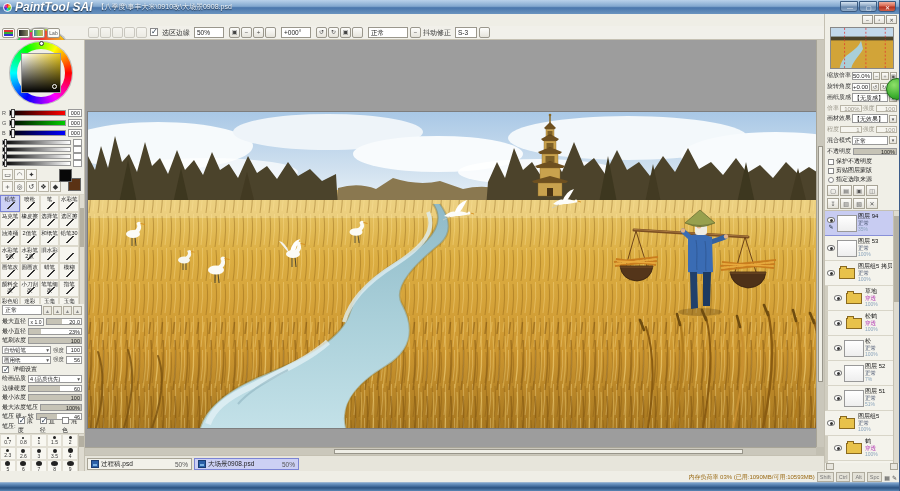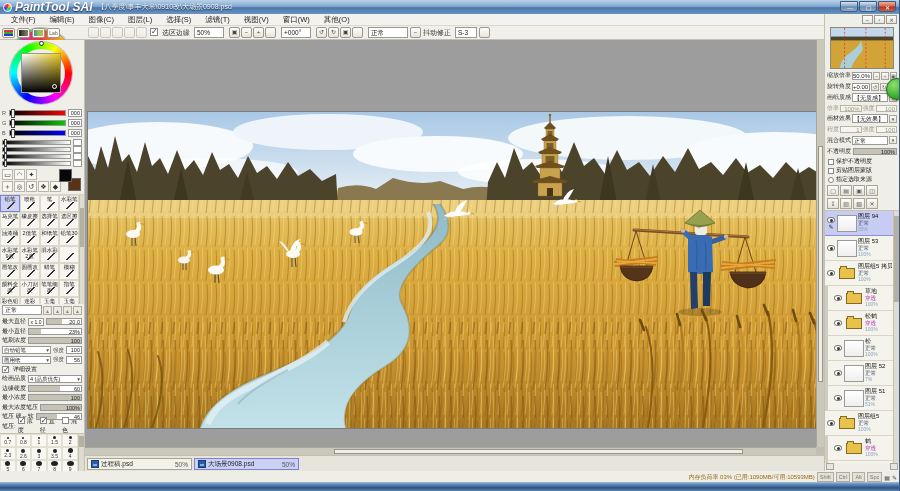--- a/index.html
+++ b/index.html
@@ -188,31 +188,20 @@
     <span class="sai-ico"></span>
     <span class="logo">PaintTool SAI</span>
     <span class="wtitle">【八季度\事丰大米\0910改\大场景0908.psd</span>
     <span class="winbtns">
       <button class="wbtn">—</button>
       <button class="wbtn">▢</button>
       <button class="wbtn close">✕</button>
     </span>
   </div>
 
-  <div class="menubar">
-    <span class="mitem">文件(F)</span>
-    <span class="mitem">编辑(E)</span>
-    <span class="mitem">图像(C)</span>
-    <span class="mitem">图层(L)</span>
-    <span class="mitem">选择(S)</span>
-    <span class="mitem">滤镜(T)</span>
-    <span class="mitem">视图(V)</span>
-    <span class="mitem">窗口(W)</span>
-    <span class="mitem">其他(O)</span>
-  </div>
 
   <div class="toolbar">
     <div class="colicons">
       <span class="cico wheel"></span>
       <span class="cico rgb"></span>
       <span class="cico mix1"></span>
       <span class="cico mix2"></span>
       <span class="cico lab">Lab</span>
     </div>
     <div class="tbgrp">

